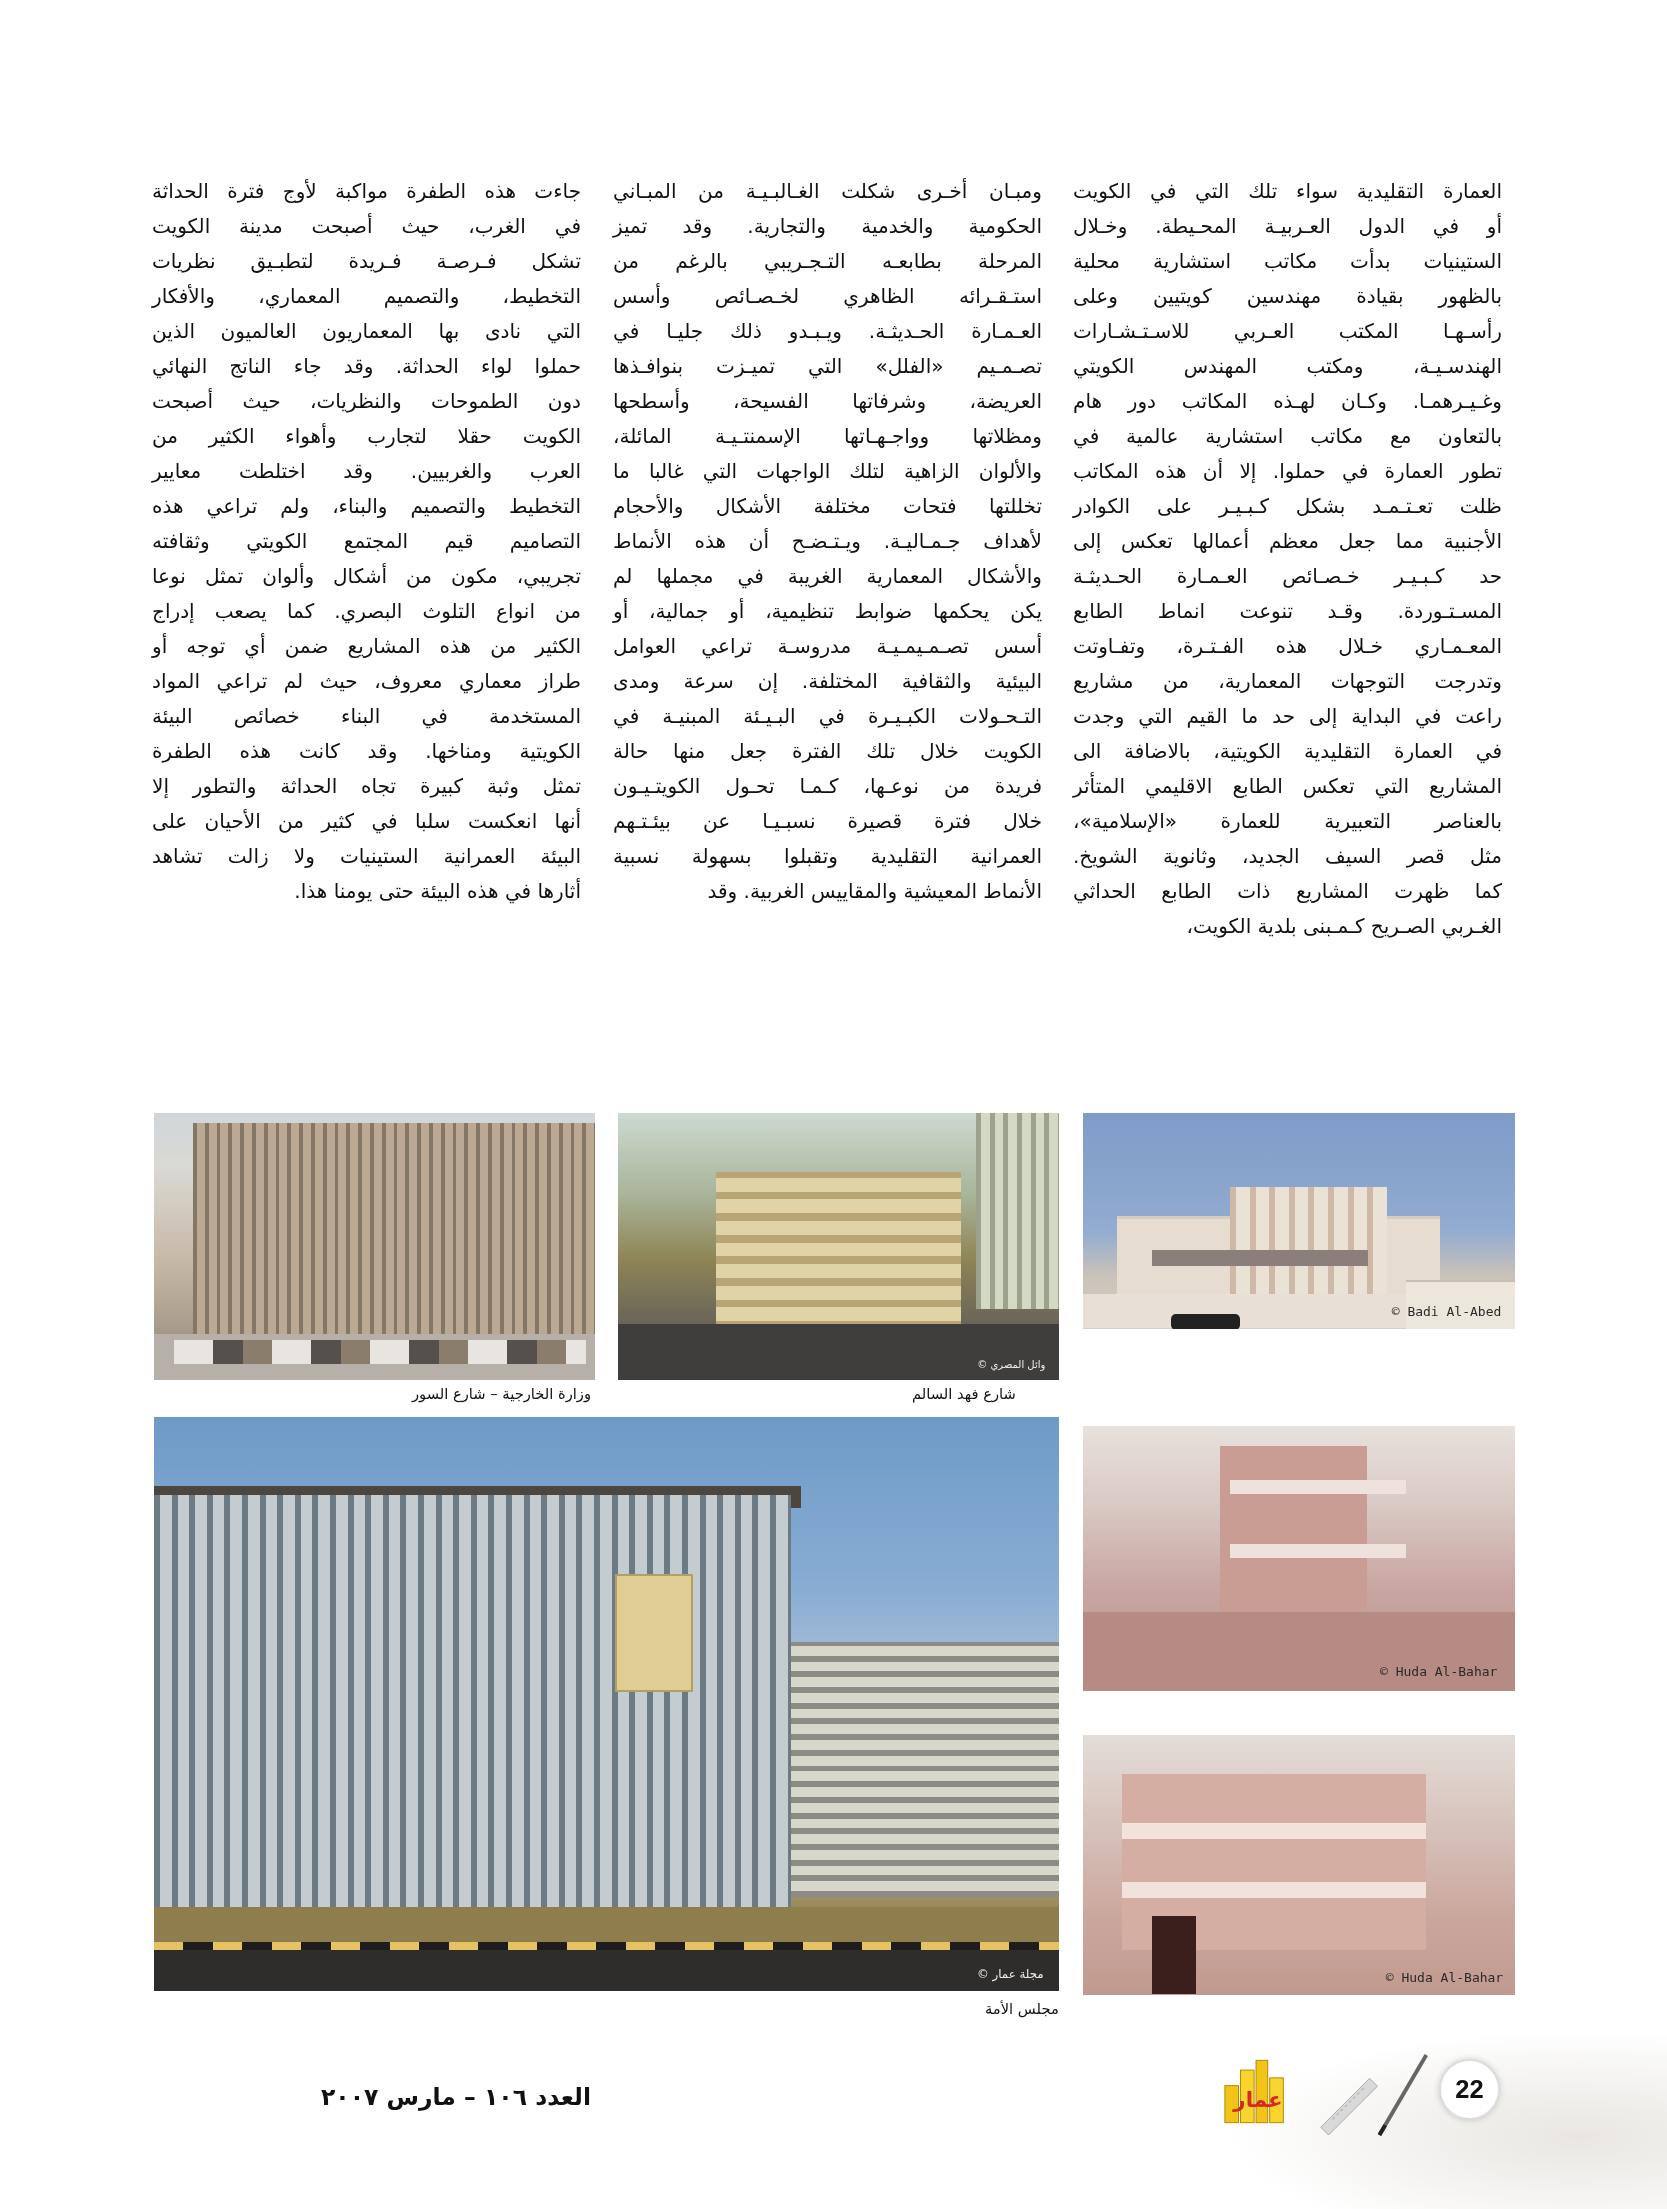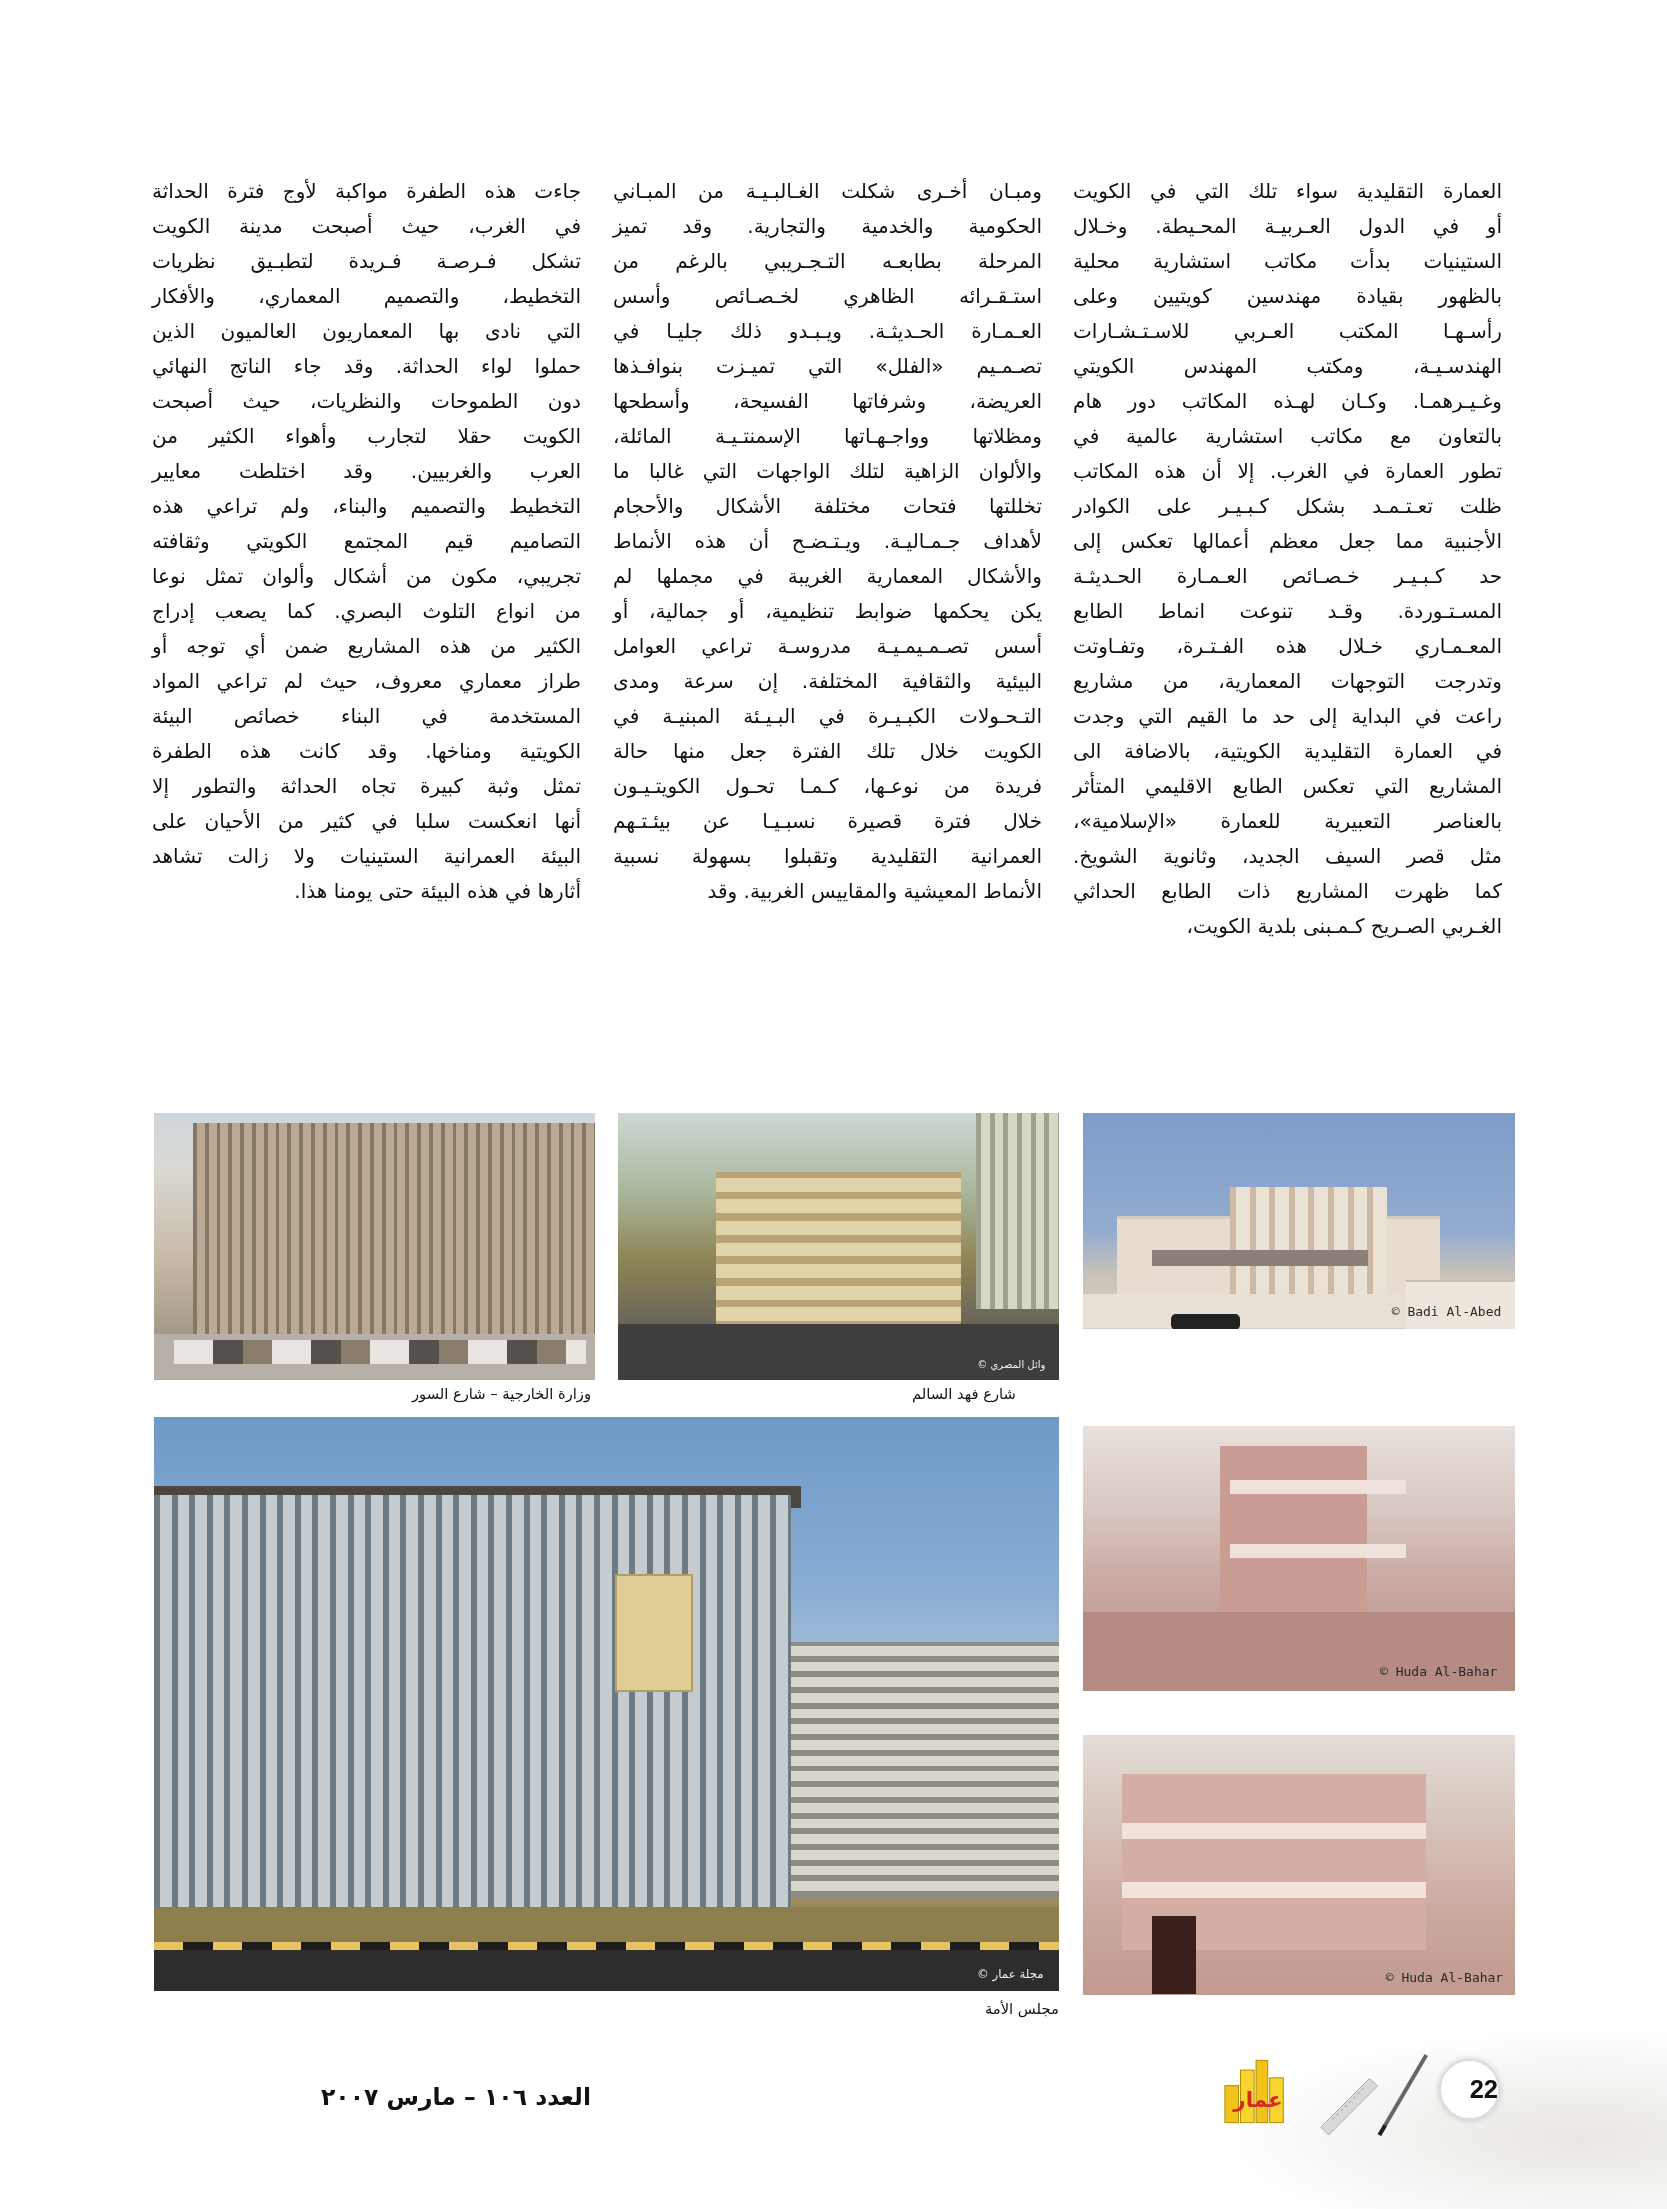--- a/index.html
+++ b/index.html
@@ -125,36 +125,36 @@
   }
   #footer-swoosh {
     position: absolute; left: 1225px; top: 2029px; width: 442px; height: 180px;
     background: radial-gradient(ellipse at 80% 60%, #e9e6e2 0%, #f5f4f2 40%, rgba(255,255,255,0) 70%);
   }
   #page-number {
     position: absolute; left: 1439px; top: 2059px; width: 61px; height: 61px;
     border-radius: 50%; background: #fff; border: 2px solid #ddd;
     box-shadow: 0 0 5.9px rgba(0,0,0,0.18);
     font-family: "Liberation Sans", sans-serif; font-weight: bold; font-size: 25.5px;
-    line-height: 57px; color: #111;
+    text-align: center; line-height: 57px; color: #111;
   }
 </style>
 </head>
 <body>
 
 <div class="col" id="col-right">
     <span class="line">العمارة التقليدية سواء تلك التي في الكويت</span>
     <span class="line">أو في الدول العـربيـة المحـيطة. وخـلال</span>
     <span class="line">الستينيات بدأت مكاتب استشارية محلية</span>
     <span class="line">بالظهور بقيادة مهندسين كويتيين وعلى</span>
     <span class="line">رأسـهـا المكتب العـربي للاسـتـشـارات</span>
     <span class="line">الهندسـيـة، ومكتب المهندس الكويتي</span>
     <span class="line">وغـيـرهمـا. وكـان لهـذه المكاتب دور هام</span>
     <span class="line">بالتعاون مع مكاتب استشارية عالمية في</span>
-    <span class="line">تطور العمارة في الغرب. إلا أن هذه المكاتب</span>
+    <span class="line">تطور العمارة في حملوا. إلا أن هذه المكاتب</span>
     <span class="line">ظلت تعـتـمـد بشكل كـبـيـر على الكوادر</span>
     <span class="line">الأجنبية مما جعل معظم أعمالها تعكس إلى</span>
     <span class="line">حد كـبـيـر خـصـائص العـمـارة الحـديثـة</span>
     <span class="line">المسـتـوردة. وقـد تنوعت انماط الطابع</span>
     <span class="line">المعـمـاري خـلال هذه الفـتـرة، وتفـاوتت</span>
     <span class="line">وتدرجت التوجهات المعمارية، من مشاريع</span>
     <span class="line">راعت في البداية إلى حد ما القيم التي وجدت</span>
     <span class="line">في العمارة التقليدية الكويتية، بالاضافة الى</span>
     <span class="line">المشاريع التي تعكس الطابع الاقليمي المتأثر</span>
     <span class="line">بالعناصر التعبيرية للعمارة «الإسلامية»،</span>

